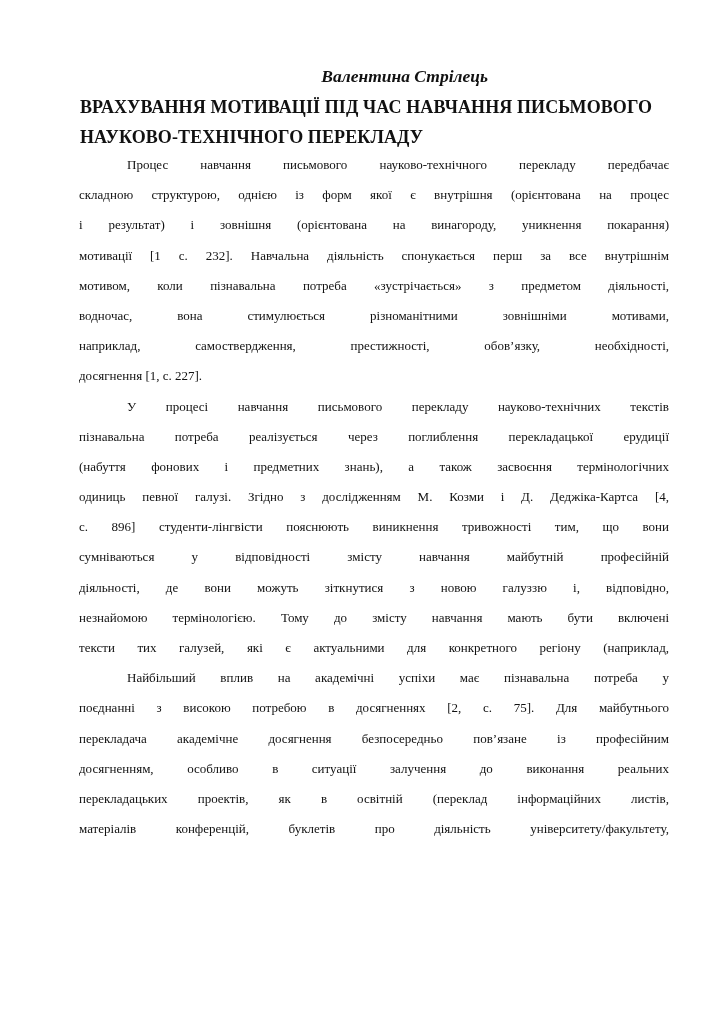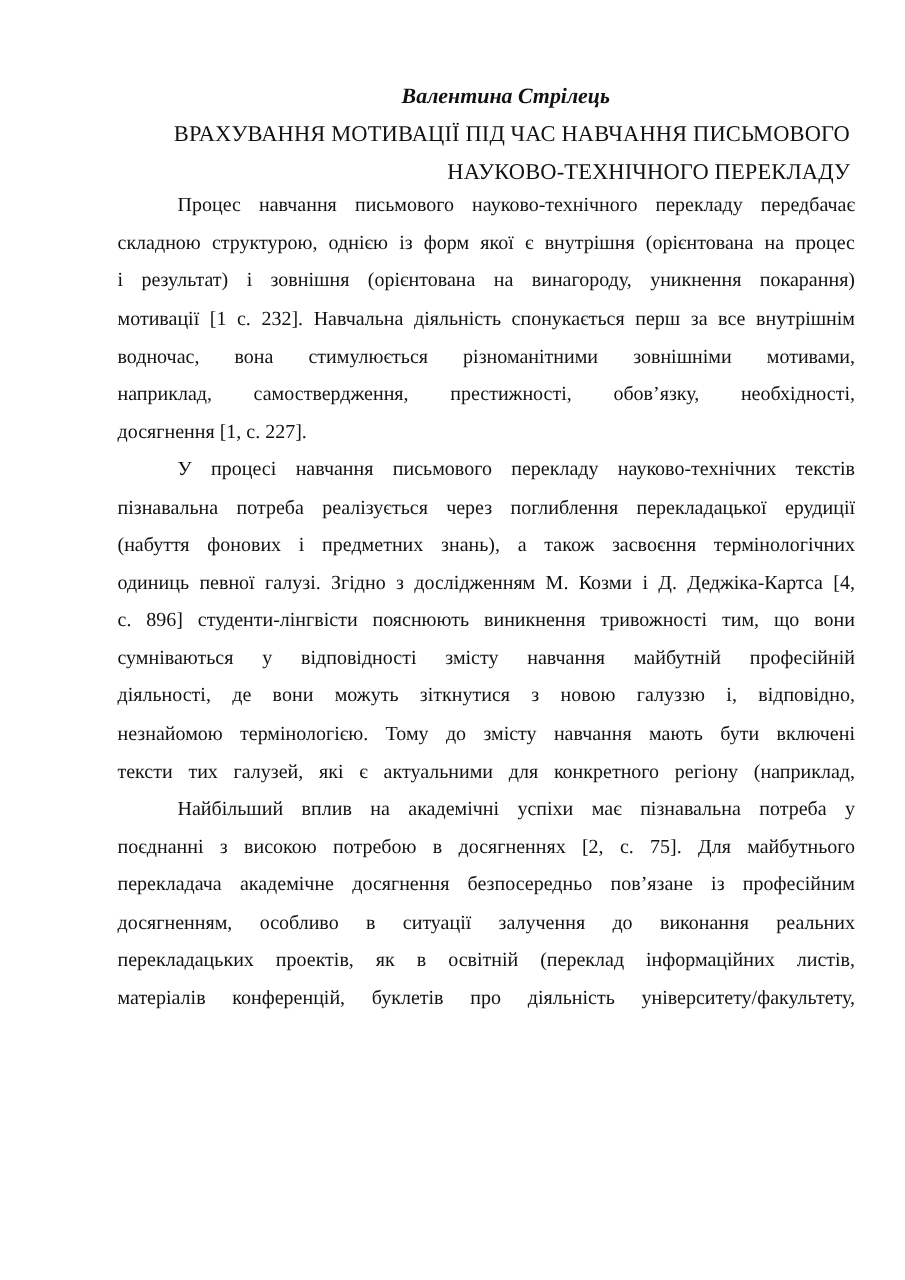--- a/index.html
+++ b/index.html
@@ -1,42 +1,43 @@
 <!DOCTYPE html>
 <html><head>
 <meta charset="utf-8">
 <style>
   html, body { margin: 0; padding: 0; background: #ffffff; }
   body { width: 724px; height: 1024px; overflow: hidden; position: relative;
          font-family: "Liberation Serif", "DejaVu Serif", serif; color: #111; }
   .page { position: absolute; left: 0; top: 0; width: 584px; height: 1024px; background: #fff; }
   .author { position: absolute; right: 96px; top: 66px; font-size: 17.5px; font-weight: bold; font-style: italic; }
-  .title { position: absolute; left: 80px; width: 600px; text-align: right; font-weight: normal; font-size: 18px; letter-spacing: 0.1px; }
+  .title { position: absolute; left: 80px; width: 600px; text-align: left; font-weight: bold; font-size: 18px; letter-spacing: 0.1px; }
   .t1 { top: 97px; }
   .t2 { top: 127px; }
-  .body { position: absolute; left: 94px; top: 150px; width: 590px; font-size: 16px; line-height: 30.2px; }
+  .body { position: absolute; left: 79px; top: 150px; width: 590px; font-size: 13px; line-height: 30.2px; }
   .line { display: block; text-align: justify; text-align-last: justify; height: 30.2px; white-space: nowrap; overflow: visible; }
   .line.last { text-align-last: left; }
   .line.indent { padding-left: 48px; }
 </style>
 </head>
 <body>
 
 <div class="page">
   <div class="author">Валентина Стрілець</div>
   <div class="title t1">ВРАХУВАННЯ МОТИВАЦІЇ ПІД ЧАС НАВЧАННЯ ПИСЬМОВОГО</div>
   <div class="title t2">НАУКОВО-ТЕХНІЧНОГО ПЕРЕКЛАДУ</div>
 
   <div class="body">
 
     <span class="line indent">Процес навчання письмового науково-технічного перекладу передбачає</span>
 
     <span class="line">складною структурою, однією із форм якої є внутрішня (орієнтована на процес</span>
     <span class="line">і результат) і зовнішня (орієнтована на винагороду, уникнення покарання)</span>
     <span class="line">мотивації [1 с. 232]. Навчальна діяльність спонукається перш за все внутрішнім</span>
+    <span class="line">мотивом, коли пізнавальна потреба «зустрічається» з предметом діяльності,</span>
     <span class="line">водночас, вона стимулюється різноманітними зовнішніми мотивами,</span>
     <span class="line">наприклад, самоствердження, престижності, обов’язку, необхідності,</span>
     <span class="line last">досягнення [1, с. 227].</span>
 
     <span class="line indent">У процесі навчання письмового перекладу науково-технічних текстів</span>
     <span class="line">пізнавальна потреба реалізується через поглиблення перекладацької ерудиції</span>
     <span class="line">(набуття фонових і предметних знань), а також засвоєння термінологічних</span>
     <span class="line">одиниць певної галузі. Згідно з дослідженням М. Козми і Д. Деджіка-Картса [4,</span>
     <span class="line">с. 896] студенти-лінгвісти пояснюють виникнення тривожності тим, що вони</span>
     <span class="line">сумніваються у відповідності змісту навчання майбутній професійній</span>

